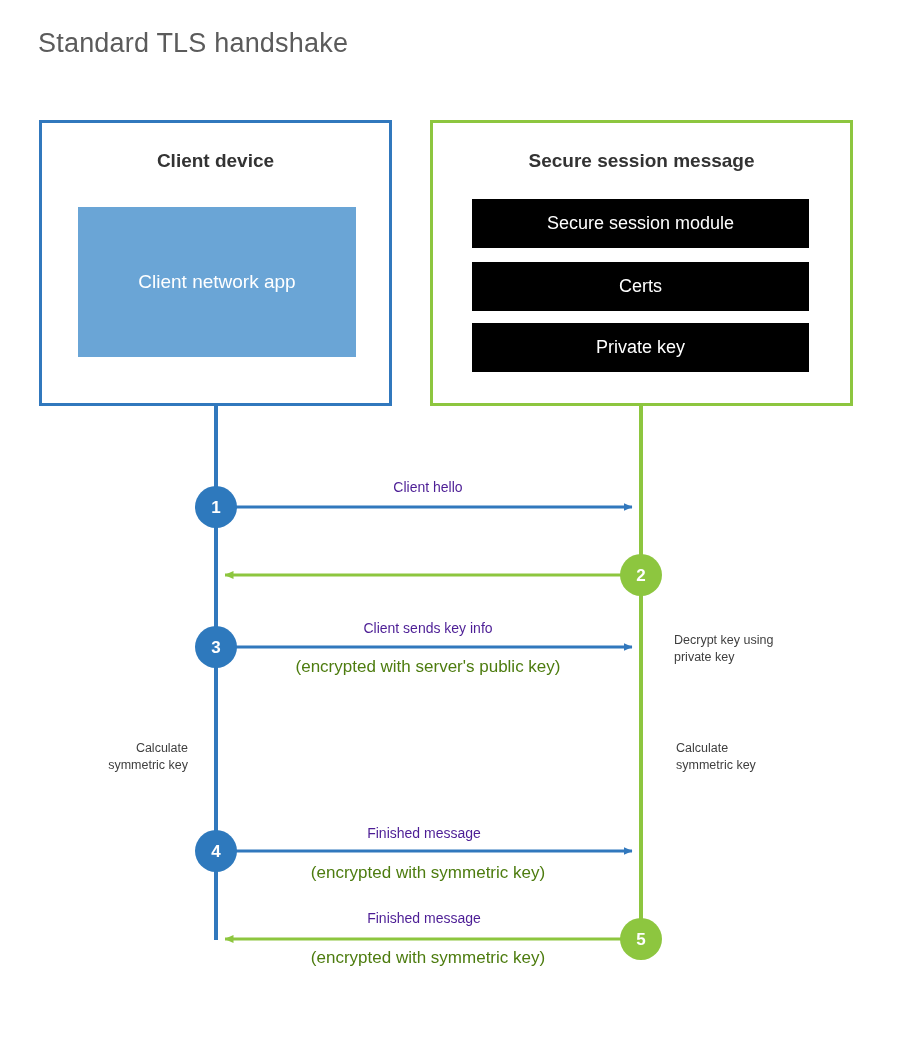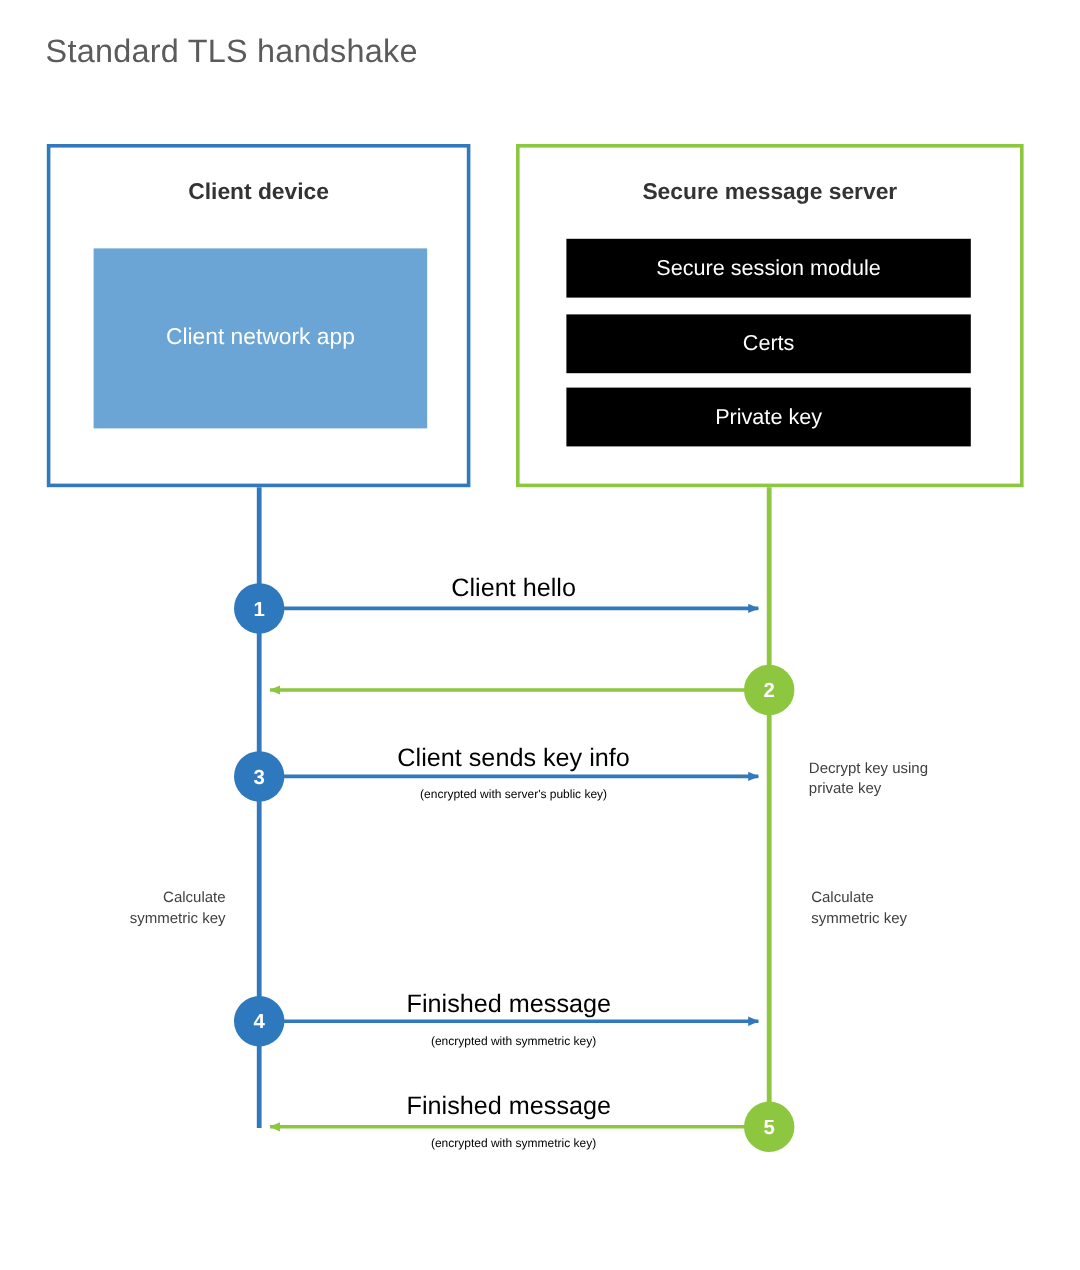--- a/index.html
+++ b/index.html
@@ -115,30 +115,30 @@
   #sequence-svg {
     position: absolute;
     left: 0;
     top: 0;
     width: 900px;
     height: 1058px;
   }
 
   .msg-label {
     position: absolute;
-    font-size: 21px;
-    color: #000000;
+    font-size: 14px;
+    color: #4c1d95;
     white-space: nowrap;
     text-align: center;
     transform: translateX(-50%);
   }
   .msg-sublabel {
     position: absolute;
-    font-size: 10px;
-    color: #000000;
+    font-size: 17px;
+    color: #4d7c0f;
     white-space: nowrap;
     text-align: right;
     transform: translateX(-50%);
   }
   .side-note {
     position: absolute;
     font-size: 12.5px;
     color: #3f3f3f;
     line-height: 1.35;
     white-space: pre-line;
@@ -163,21 +163,21 @@
   <div class="page-title">Standard TLS handshake</div>
 
   <div class="participant-box" id="client-box">
     <div class="box-title">Client device</div>
     <div id="client-app-block">
       <div class="block-label">Client network app</div>
     </div>
   </div>
 
   <div class="participant-box" id="server-box">
-    <div class="box-title">Secure message server</div>
+    <div class="box-title">Secure session message</div>
     <div class="server-bar" id="server-bar-0">
       <div class="block-label">Secure session module</div>
     </div>
     <div class="server-bar" id="server-bar-1">
       <div class="block-label">Certs</div>
     </div>
     <div class="server-bar" id="server-bar-2">
       <div class="block-label">Private key</div>
     </div>
   </div>

